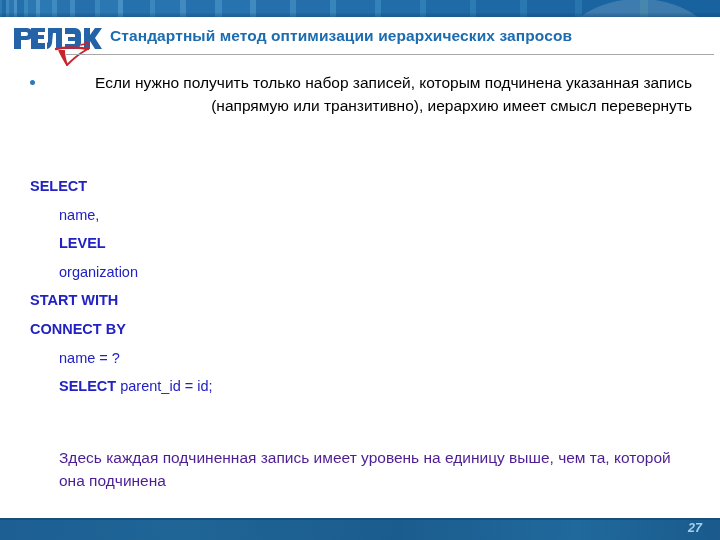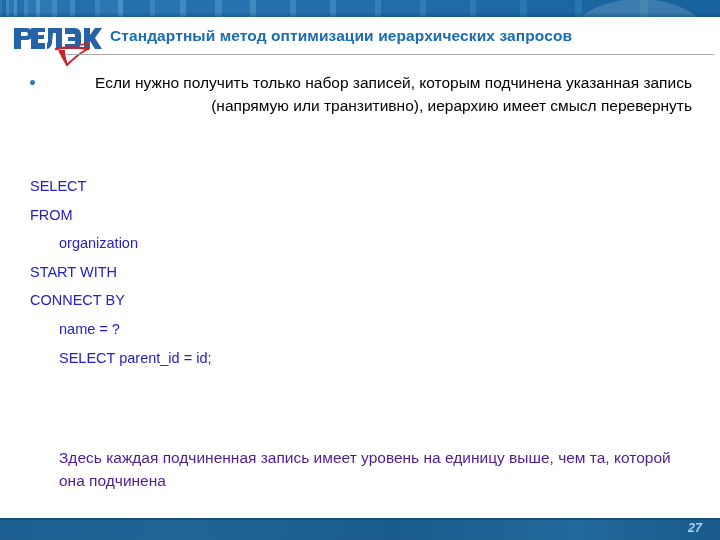--- a/index.html
+++ b/index.html
@@ -153,21 +153,21 @@
     position: absolute;
     left: 30px;
     top: 172px;
     width: 420px;
     color: #2222C2;
     font-size: 14.5px;
     line-height: 28.6px;
   }
   .sql-line { white-space: pre; }
   .sql-line.indent { padding-left: 29px; }
-  .kw { font-weight: normal; }
+  .kw { font-weight: bold; }
 
   
   .closing {
     position: absolute;
     left: 59px;
     top: 446px;
     width: 625px;
     color: #4c1d95;
     font-size: 15.5px;
     line-height: 23px;
@@ -239,21 +239,22 @@
   <div class="title">Стандартный метод оптимизации иерархических запросов</div>
   <div class="title-rule"></div>
 
   <div class="bullet-row">
     <span class="bullet-dot"></span>
     <span class="bullet-text">Если нужно получить только набор записей, которым подчинена указанная запись (напрямую или транзитивно), иерархию имеет смысл перевернуть</span>
   </div>
 
   <div class="sql" id="sql-block">
       <div class="sql-line"><span class="kw">SELECT</span></div>
-      <div class="sql-line"><span class="kw">FROM</span></div>
+      <div class="sql-line indent"><span>name,</span></div>
+      <div class="sql-line indent"><span class="kw">LEVEL</span></div>
       <div class="sql-line indent"><span>organization</span></div>
       <div class="sql-line"><span class="kw">START WITH</span></div>
       <div class="sql-line"><span class="kw">CONNECT BY</span></div>
       <div class="sql-line indent"><span>name = ?</span></div>
       <div class="sql-line indent"><span class="kw">SELECT</span><span> parent_id = id;</span></div>
     </div>
 
   <div class="closing">Здесь каждая подчиненная запись имеет уровень на единицу выше, чем та, которой она подчинена</div>
 
   <div class="footer">

